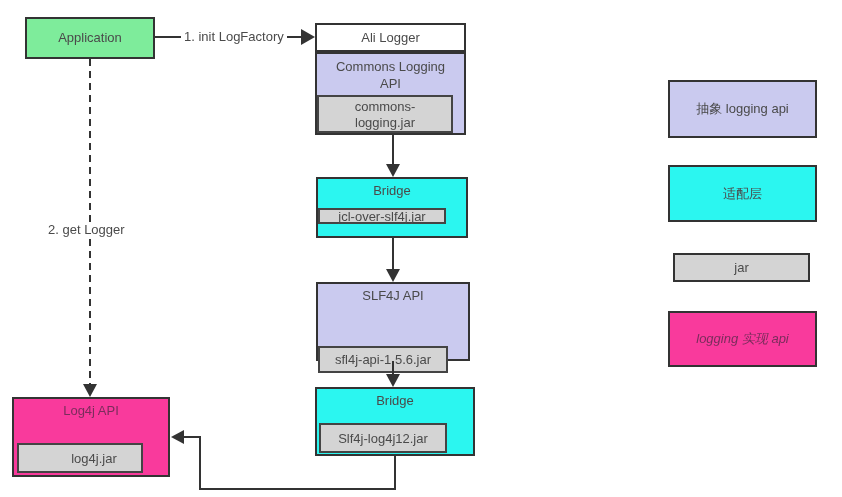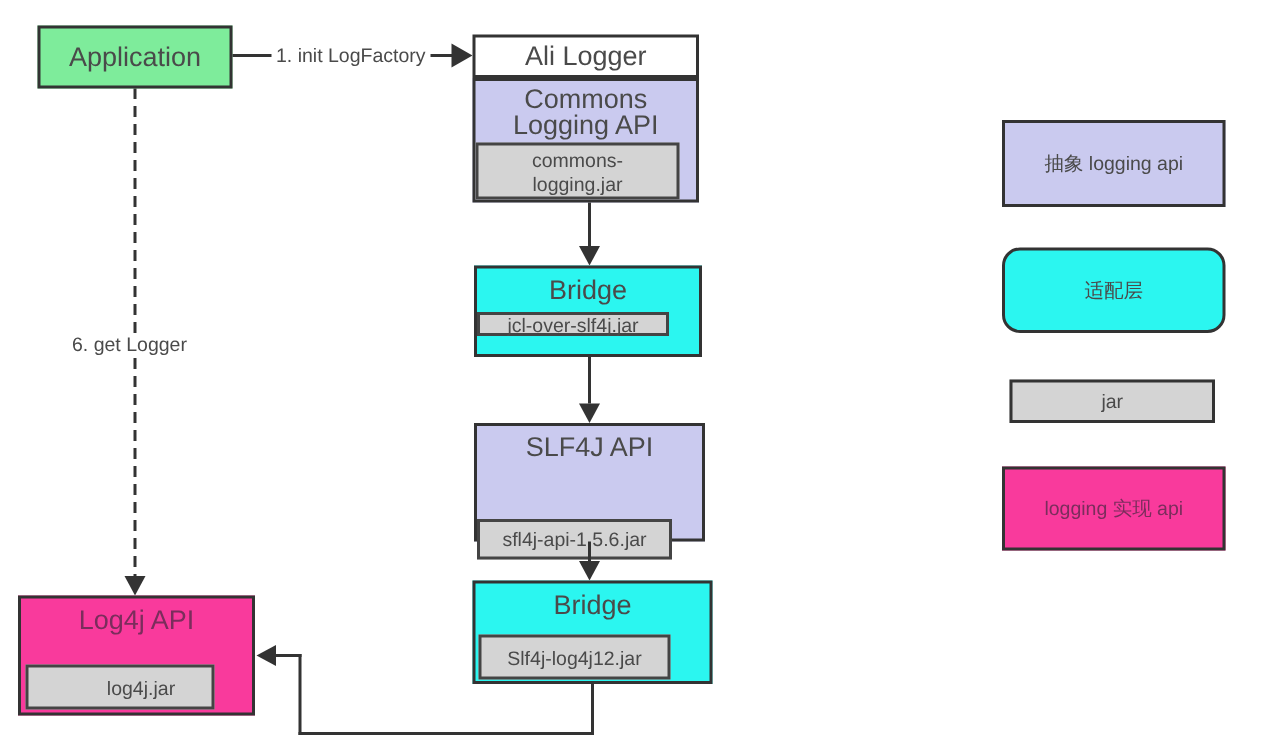--- a/index.html
+++ b/index.html
@@ -3,21 +3,21 @@
 <meta charset="utf-8">
 <style>
   :root{
     --green:#7EEC9B; --lavender:#CACAEF; --cyan:#2BF6F0; --gray:#D4D4D4;
     --pink:#F93A9C; --border:#333333; --text:#4a4a4a; --pinktext:#7b2d5c;
   }
   html,body{margin:0;padding:0;}
   body{font-family:"Liberation Sans","DejaVu Sans",sans-serif;background:#fff;}
   .canvas{position:relative;width:842px;height:497px;background:#ffffff;overflow:hidden;}
   .box{position:absolute;box-sizing:border-box;border:2px solid var(--border);
-       font-size:18px;color:var(--text);text-align:center;}
+       font-size:13px;color:var(--text);text-align:center;}
   .title{padding-top:4px;}
   .jarbox{position:absolute;box-sizing:border-box;border:2px solid #444;background:var(--gray);
           font-size:13px;color:var(--text);display:flex;align-items:center;justify-content:center;text-align:center;}
   .hline{position:absolute;height:2px;background:var(--border);}
   .vline{position:absolute;width:2px;background:var(--border);}
   .vdash{position:absolute;width:2px;background:repeating-linear-gradient(to bottom,var(--border) 0 7px,transparent 7px 12px);}
   .ah-right{position:absolute;width:0;height:0;border-top:8px solid transparent;border-bottom:8px solid transparent;border-left:14px solid var(--border);}
   .ah-down{position:absolute;width:0;height:0;border-left:7px solid transparent;border-right:7px solid transparent;border-top:13px solid var(--border);}
   .ah-left{position:absolute;width:0;height:0;border-top:7px solid transparent;border-bottom:7px solid transparent;border-right:13px solid var(--border);}
   .edge-label{position:absolute;background:#fff;font-size:13px;color:var(--text);padding:0 3px;white-space:nowrap;}
@@ -34,21 +34,21 @@
   <div class="box" style="left:25px;top:17px;width:130px;height:42px;background:var(--green);line-height:38px;">
     <span>Application</span>
   </div>
 
   <div class="hline" style="left:155px;top:36px;width:148px;"></div>
   <div class="ah-right" style="left:301px;top:29px;"></div>
   <div class="edge-label" style="left:181px;top:29px;">1. init LogFactory</div>
 
   <div class="vdash" style="left:89px;top:59px;height:325px;"></div>
   <div class="ah-down" style="left:83px;top:384px;"></div>
-  <div class="edge-label" style="left:45px;top:222px;">6. get Logger</div>
+  <div class="edge-label" style="left:45px;top:222px;">2. get Logger</div>
 
   <div class="box" style="left:315px;top:23px;width:151px;height:29px;background:#ffffff;line-height:25px;">
     <span>Ali Logger</span>
   </div>
   <div class="box" style="left:315px;top:52px;width:151px;height:83px;background:var(--lavender);">
     <div class="title wrap-narrow">Commons Logging API</div>
   </div>
   <div class="jarbox" style="left:317px;top:95px;width:136px;height:38px;align-items:flex-end;">
     <div class="wrap-jar">commons-logging.jar</div>
   </div>
@@ -92,23 +92,23 @@
   <div class="box" style="left:12px;top:397px;width:158px;height:80px;background:var(--pink);color:var(--pinktext);">
     <div class="title">Log4j API</div>
   </div>
   <div class="jarbox" style="left:17px;top:443px;width:126px;height:30px;padding-left:28px;">
     <span>log4j.jar</span>
   </div>
 
   <div class="legend-box" style="left:668px;top:80px;width:149px;height:58px;background:var(--lavender);">
     <span>抽象 logging api</span>
   </div>
-  <div class="legend-box" style="left:668px;top:165px;width:149px;height:57px;background:var(--cyan);border-radius:12px;">
+  <div class="legend-box" style="left:668px;top:165px;width:149px;height:57px;background:var(--cyan);">
     <span>适配层</span>
   </div>
   <div class="legend-box" style="left:673px;top:253px;width:137px;height:29px;background:var(--gray);">
     <span>jar</span>
   </div>
-  <div class="legend-box" style="left:668px;top:311px;width:149px;height:56px;background:var(--pink);color:var(--pinktext);">
+  <div class="legend-box" style="left:668px;top:311px;width:149px;height:56px;background:var(--pink);color:var(--pinktext);font-style:italic;">
     <span>logging 实现 api</span>
   </div>
 
 </div>
 
 </body></html>

